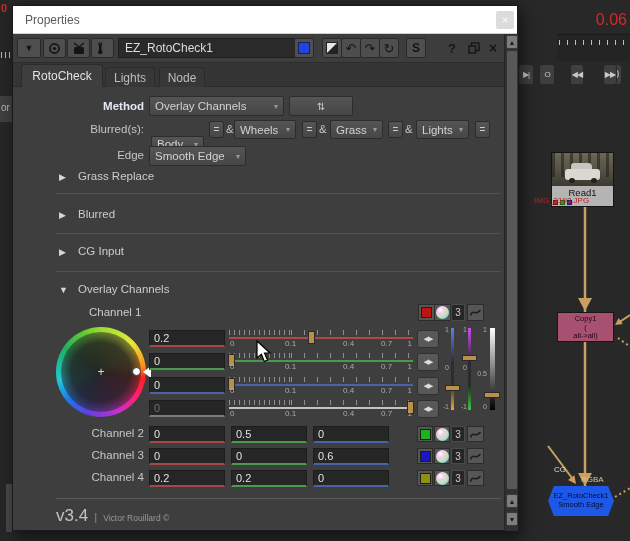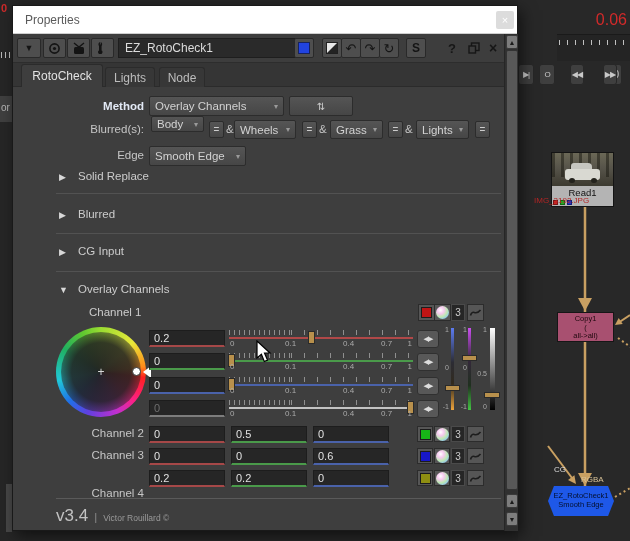--- a/index.html
+++ b/index.html
@@ -309,21 +309,21 @@
     <div class="flabel bold" style="left:0; top:94px;">Method</div>
     <div class="dd" style="left:136px; top:90px; width:135px;">
       <span class="dd-val">Overlay Channels</span>
       <span class="caret">▾</span>
     </div>
     <div class="sm-btn" style="left:276px; top:90px; width:64px; height:20px;">
       <span>⇅</span>
     </div>
 
     <div class="flabel" style="left:0; top:117px;">Blurred(s):</div>
-    <div class="dd" style="left:138px; top:110px; width:53px; height:16px;">
+    <div class="dd" style="left:138px; top:130px; width:53px; height:16px;">
       <span class="dd-val">Body</span>
       <span class="caret">▾</span>
     </div>
     <div class="sm-btn" style="left:196px; top:115px;">=</div>
     <div class="amp" style="left:213px; top:117px;">&amp;</div>
     <div class="dd" style="left:221px; top:114px; width:62px; height:19px;">
       <span class="dd-val">Wheels</span>
       <span class="caret">▾</span>
     </div>
     <div class="sm-btn" style="left:289px; top:115px;">=</div>
@@ -340,21 +340,21 @@
     </div>
     <div class="sm-btn" style="left:462px; top:115px;">=</div>
 
     <div class="flabel" style="left:0; top:143px;">Edge</div>
     <div class="dd" style="left:136px; top:140px; width:97px;">
       <span class="dd-val">Smooth Edge</span>
       <span class="caret">▾</span>
     </div>
 
     <div class="sect-tri" style="left:46px; top:166px;">▶</div>
-    <div class="sect-label" style="left:65px; top:164px;">Solid Replace</div>
+    <div class="sect-label" style="left:65px; top:164px;">Grass Replace</div>
     <div class="divider" style="left:43px; top:187px; width:445px;"></div>
     <div class="sect-tri" style="left:46px; top:204px;">▶</div>
     <div class="sect-label" style="left:65px; top:202px;">Blurred</div>
     <div class="divider" style="left:43px; top:227px; width:445px;"></div>
     <div class="sect-tri" style="left:46px; top:241px;">▶</div>
     <div class="sect-label" style="left:65px; top:239px;">CG Input</div>
     <div class="divider" style="left:43px; top:265px; width:445px;"></div>
     <div class="sect-tri" style="left:46px; top:279px;">▼</div>
     <div class="sect-label" style="left:65px; top:277px;">Overlay Channels</div>
 
@@ -489,21 +489,21 @@
     <div class="cbtn" style="left:421px; top:442px;">
       <div class="ball"></div>
     </div>
     <div class="count-btn" style="left:438px; top:442px;">3</div>
     <div class="curve-btn" style="left:454px; top:442px;">
       <svg width="13" height="11" viewBox="0 0 13 11">
           <path d="M1.5 8.5 C4 1, 6 10, 11.5 3" fill="none" stroke="#1d1d1d" stroke-width="1.6"></path>
         </svg>
     </div>
 
-    <div class="crow-label" style="left:0; top:481px;padding-left:34px;">Channel 4</div>
+    <div class="crow-label" style="left:0; top:465px;padding-left:34px;">Channel 4</div>
     <div class="vfield u-red" style="left:136px; top:464px;">0.2</div>
     <div class="vfield u-green" style="left:218px; top:464px;">0.2</div>
     <div class="vfield u-blue" style="left:300px; top:464px;">0</div>
     <div class="cbtn" style="left:404px; top:464px;">
       <div class="sw" style="background: rgb(143, 143, 18);"></div>
     </div>
     <div class="cbtn" style="left:421px; top:464px;">
       <div class="ball"></div>
     </div>
     <div class="count-btn" style="left:438px; top:464px;">3</div>

